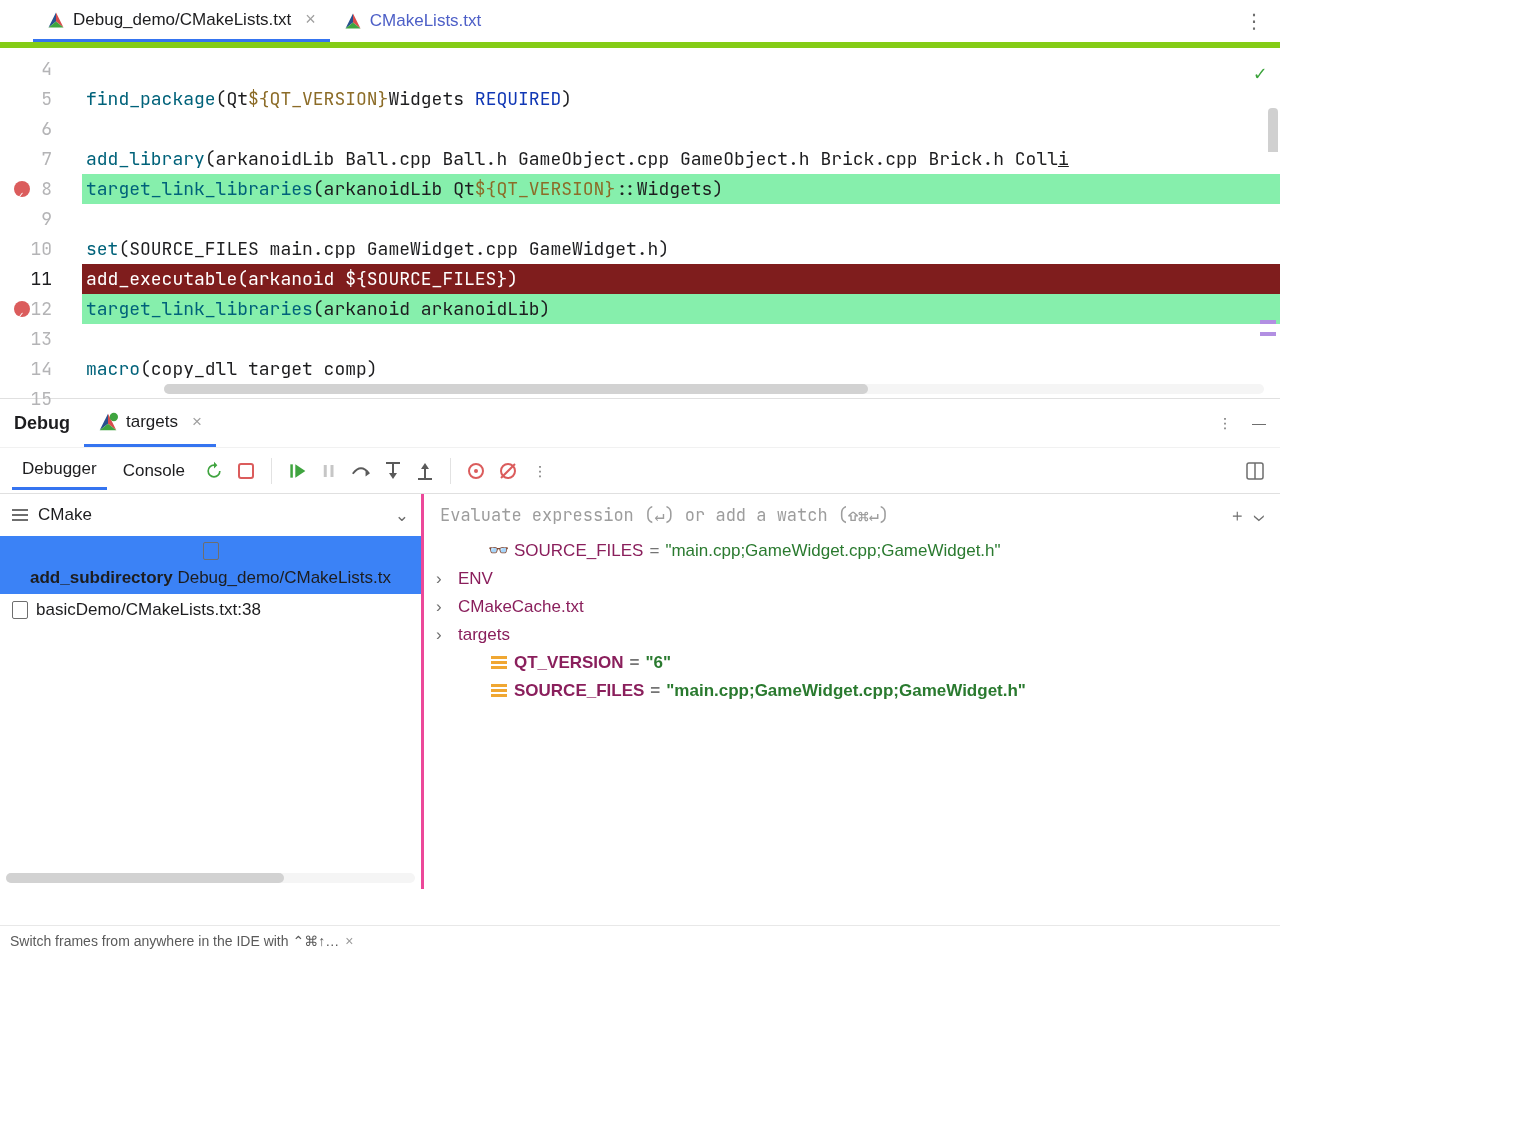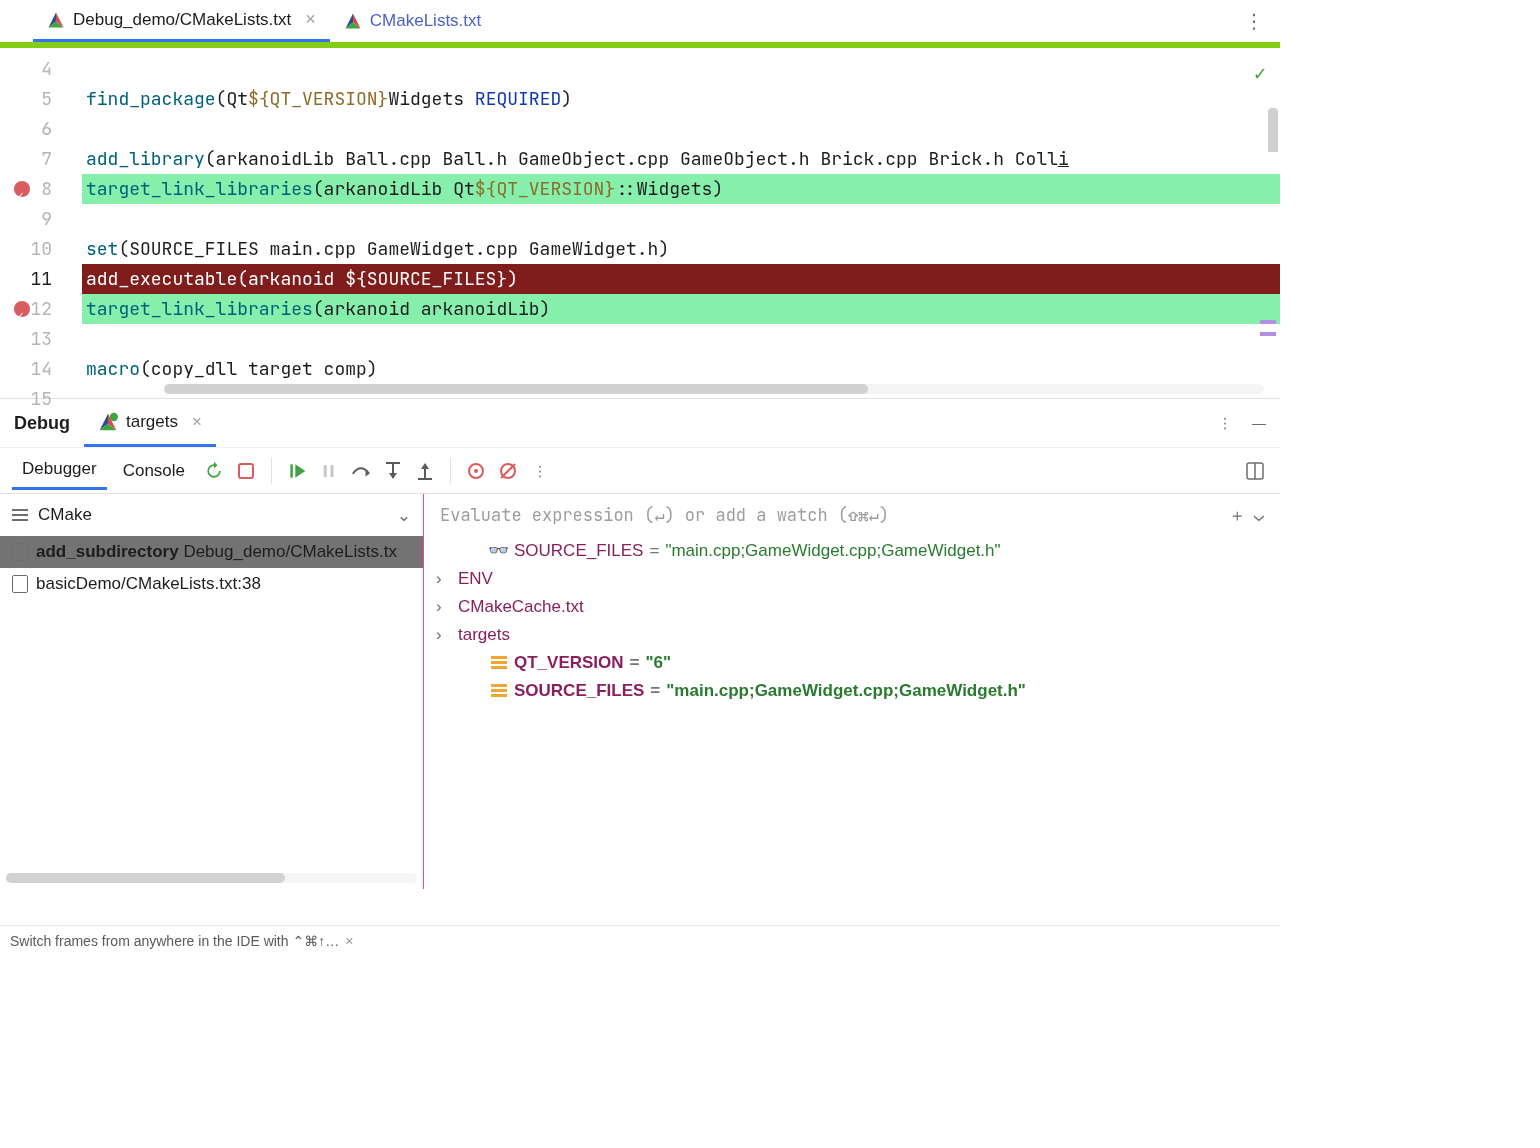--- a/index.html
+++ b/index.html
@@ -193,21 +193,21 @@
 .layout-ico { margin-left: auto; cursor:pointer; }
 
 
 .debug-body {
   flex: 1;
   display: flex;
   overflow: hidden;
 }
 .frames {
   width: 424px;
-  border-right: 1px solid #ec4899;
+  border-right: 3px solid #ec4899;
   display: flex;
   flex-direction: column;
   position: relative;
 }
 .frames-header {
   height: 42px;
   display: flex;
   align-items: center;
   padding: 0 12px;
   gap: 10px;
@@ -215,21 +215,21 @@
 }
 .frames-header .chev { margin-left: auto; color: #6e6e6e; }
 .frame-row {
   display: flex;
   align-items: center;
   gap: 8px;
   padding: 6px 12px;
   font-size: 17px;
   cursor: pointer;
 }
-.frame-row.active { background: #737373; }
+.frame-row.active { background: #3b82f6; flex-direction: column; }
 .frame-row .file-ico { width: 16px; height: 18px; border: 1px solid #6e6e6e; border-radius: 2px; }
 .frame-row b { font-weight: 700; }
 .frames-scroll-h {
   position: absolute;
   bottom: 6px;
   left: 6px;
   right: 6px;
   height: 10px;
   background: #f5f5f5;
   border-radius: 5px;

